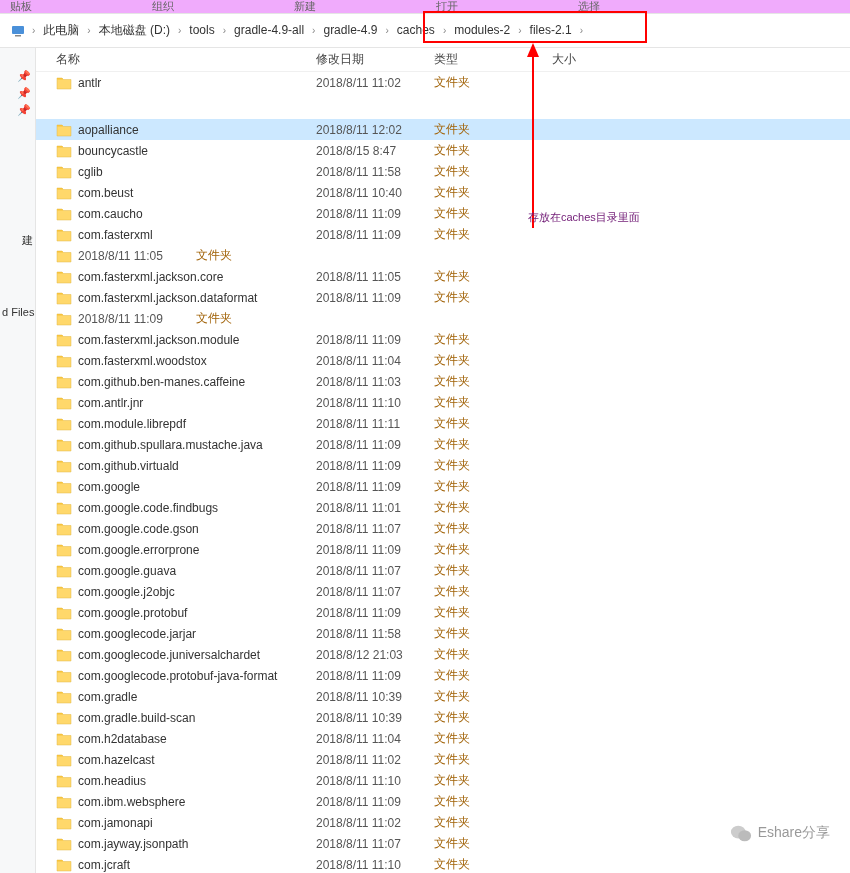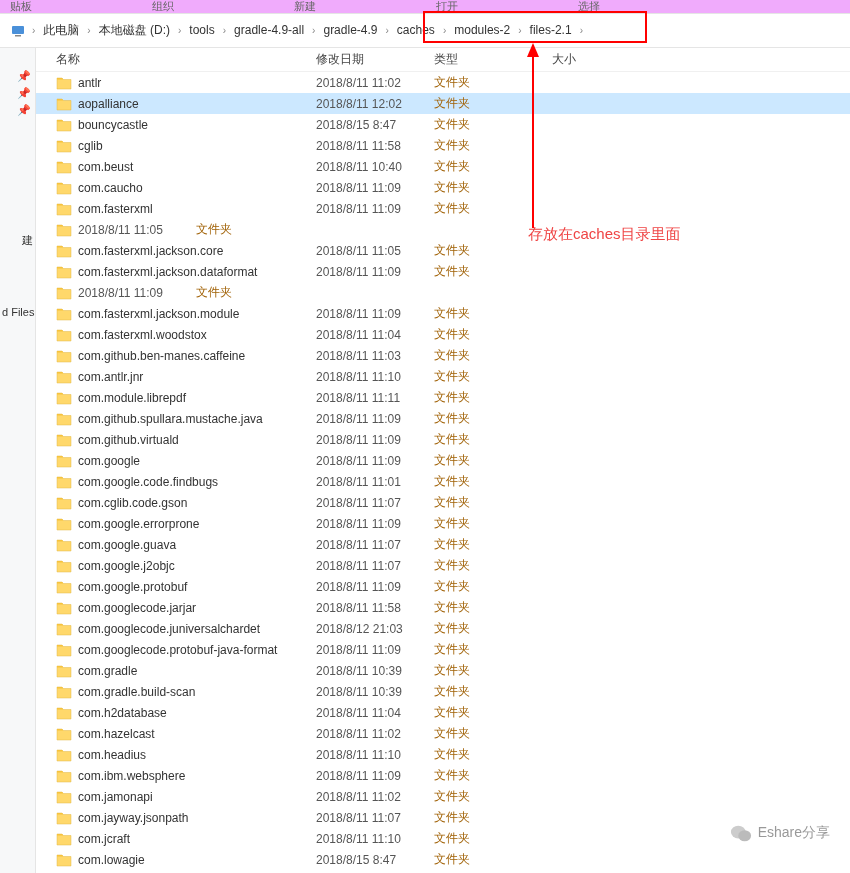--- a/index.html
+++ b/index.html
@@ -9,39 +9,39 @@
 .toolbar-top span { margin-right: 120px; }
 
 .breadcrumb { display: flex; align-items: center; height: 34px; padding: 0 6px; background: #fff; border-bottom: 1px solid #e5e5e5; font-size: 12px; }
 .breadcrumb .bc-item { padding: 0 6px; color: #333; cursor: pointer; }
 .breadcrumb .bc-sep { color: #888; font-size: 10px; padding: 0 2px; }
 .bc-icon { width: 16px; height: 16px; margin: 0 4px; display: inline-flex; align-items: center; justify-content: center; }
 
 .redbox { position: absolute; border: 2px solid #ff0000; pointer-events: none; z-index: 10; }
 .redbox1 { left: 423px; top: 11px; width: 224px; height: 32px; }
 .arrow-svg { position: absolute; left: 518px; top: 43px; width: 30px; height: 190px; pointer-events: none; z-index: 10; }
-.annotation { position: absolute; left: 528px; top: 225px; color: #ef4444; font-size: 15px; pointer-events: none; z-index: 10; }
+.annotation { position: absolute; left: 528px; top: 210px; color: #701a75; font-size: 11px; pointer-events: none; z-index: 10; }
 
 .content { display: flex; height: calc(100% - 48px); }
 
 .leftpane { width: 36px; background: #f7f8f9; border-right: 1px solid #e5e5e5; padding-top: 20px; }
 .leftpane .pin { color: #888; font-size: 11px; padding: 2px 4px; display: block; text-align: right; }
 .leftpane .lbl { font-size: 11px; color: #333; padding: 4px 2px; text-align: right; white-space: nowrap; }
 
 .main { flex: 1; overflow: hidden; }
 
 .columns-header { display: flex; height: 24px; align-items: center; border-bottom: 1px solid #f0f0f0; font-size: 12px; color: #444; padding-left: 20px; }
 .col-name { width: 260px; }
 .col-date { width: 118px; }
 .col-type { width: 118px; }
 .col-size { width: 100px; }
 
 .file-list { }
 .file-row { display: flex; align-items: center; height: 21px; padding-left: 20px; font-size: 12px; cursor: pointer; }
-.file-row.selected { background: #cce8ff; }
+.file-row.selected { background: #cce8ff; margin-top: 26px; }
 .folder-icon { width: 16px; height: 14px; margin-right: 6px; flex-shrink: 0; }
 .file-row .fname { width: 238px; overflow: hidden; white-space: nowrap; text-overflow: ellipsis; color: #333; }
 .file-row .fdate { width: 118px; color: #555; }
 .file-row .ftype { width: 118px; color: #a16207; }
 .file-row .fsize { width: 100px; color: #555; }
 
 .watermark { position: absolute; right: 20px; bottom: 30px; display: flex; align-items: center; color: #999; font-size: 14px; z-index: 20; }
 .watermark .wx { width: 22px; height: 20px; margin-right: 6px; }
 </style>
 </head>
@@ -288,21 +288,21 @@
           <span class="fname">com.google.code.findbugs</span>
           <span class="fdate">2018/8/11 11:01</span>
           <span class="ftype">文件夹</span>
           <span class="fsize"></span>
         </div>
         <div class="file-row">
           <svg class="folder-icon" viewBox="0 0 16 14">
             <path d="M1 2 L6 2 L7.5 3.5 L15 3.5 L15 13 L1 13 Z" fill="#ffd86b" stroke="#e0b84a" stroke-width="0.5"></path>
             <path d="M1 2 L6 2 L7.5 3.5 L1 3.5 Z" fill="#f5c23e"></path>
           </svg>
-          <span class="fname">com.cglib.code.gson</span>
+          <span class="fname">com.google.code.gson</span>
           <span class="fdate">2018/8/11 11:07</span>
           <span class="ftype">文件夹</span>
           <span class="fsize"></span>
         </div>
         <div class="file-row">
           <svg class="folder-icon" viewBox="0 0 16 14">
             <path d="M1 2 L6 2 L7.5 3.5 L15 3.5 L15 13 L1 13 Z" fill="#ffd86b" stroke="#e0b84a" stroke-width="0.5"></path>
             <path d="M1 2 L6 2 L7.5 3.5 L1 3.5 Z" fill="#f5c23e"></path>
           </svg>
           <span class="fname">com.google.errorprone</span>

